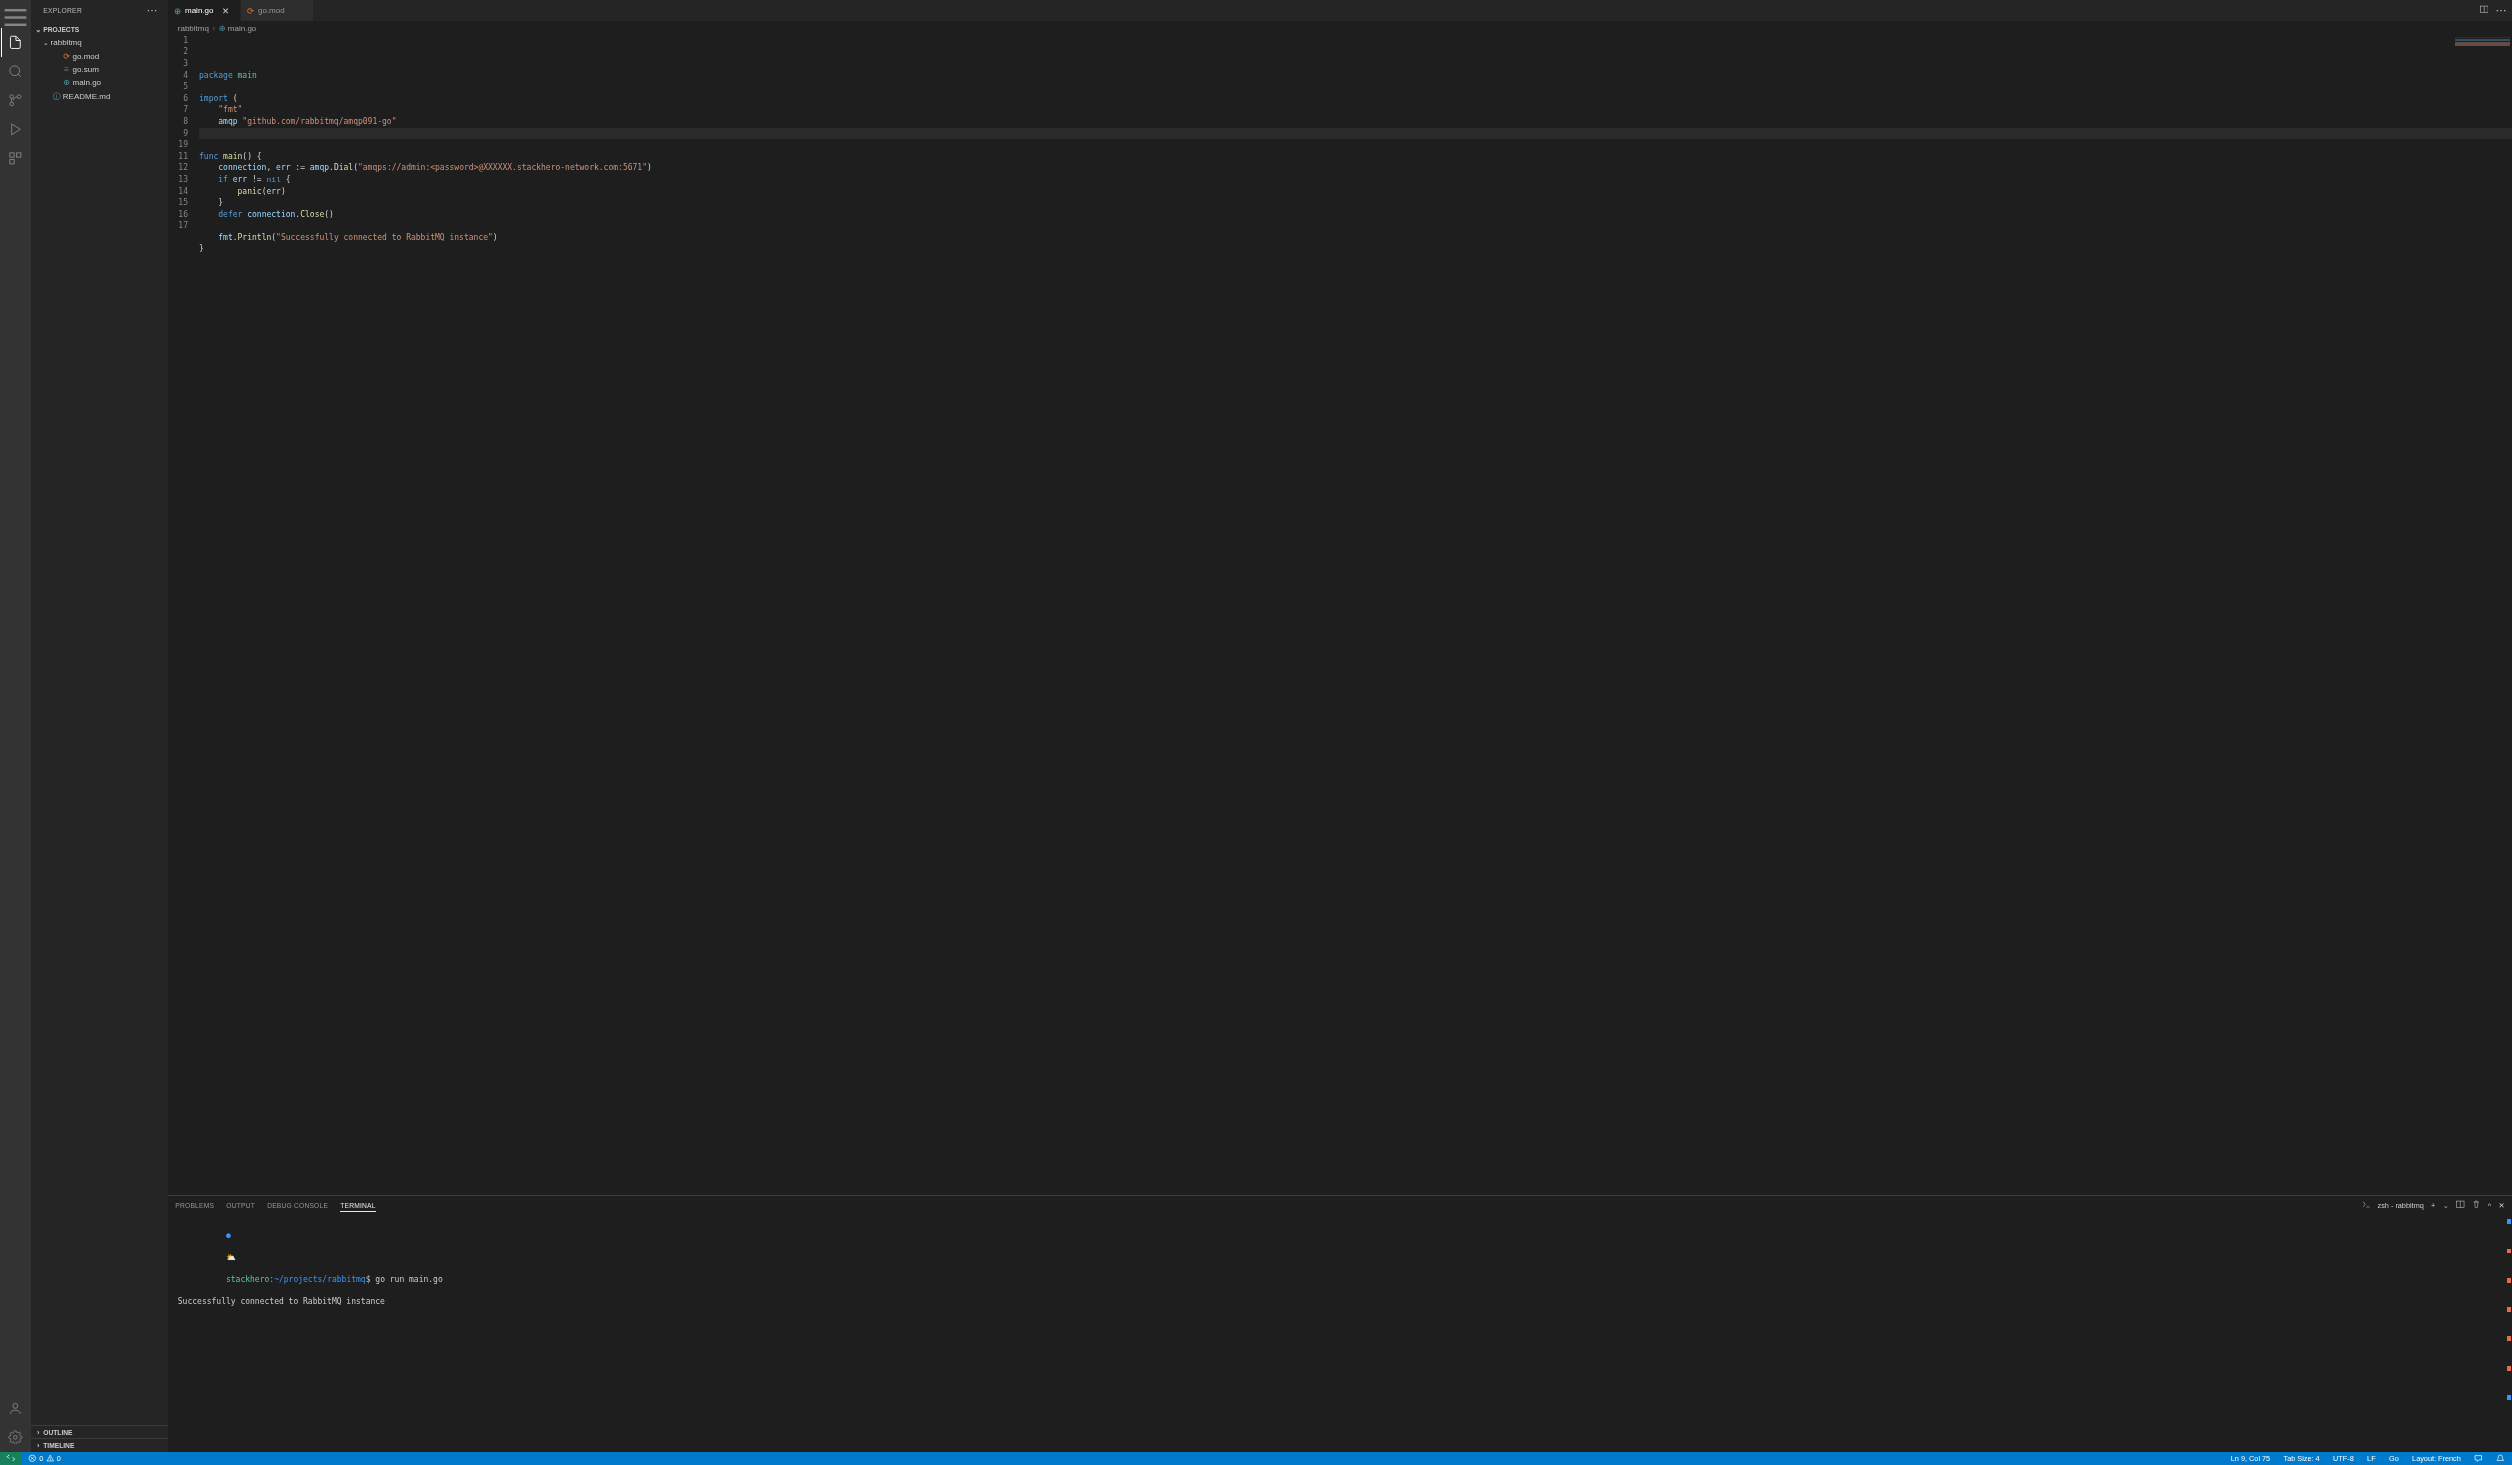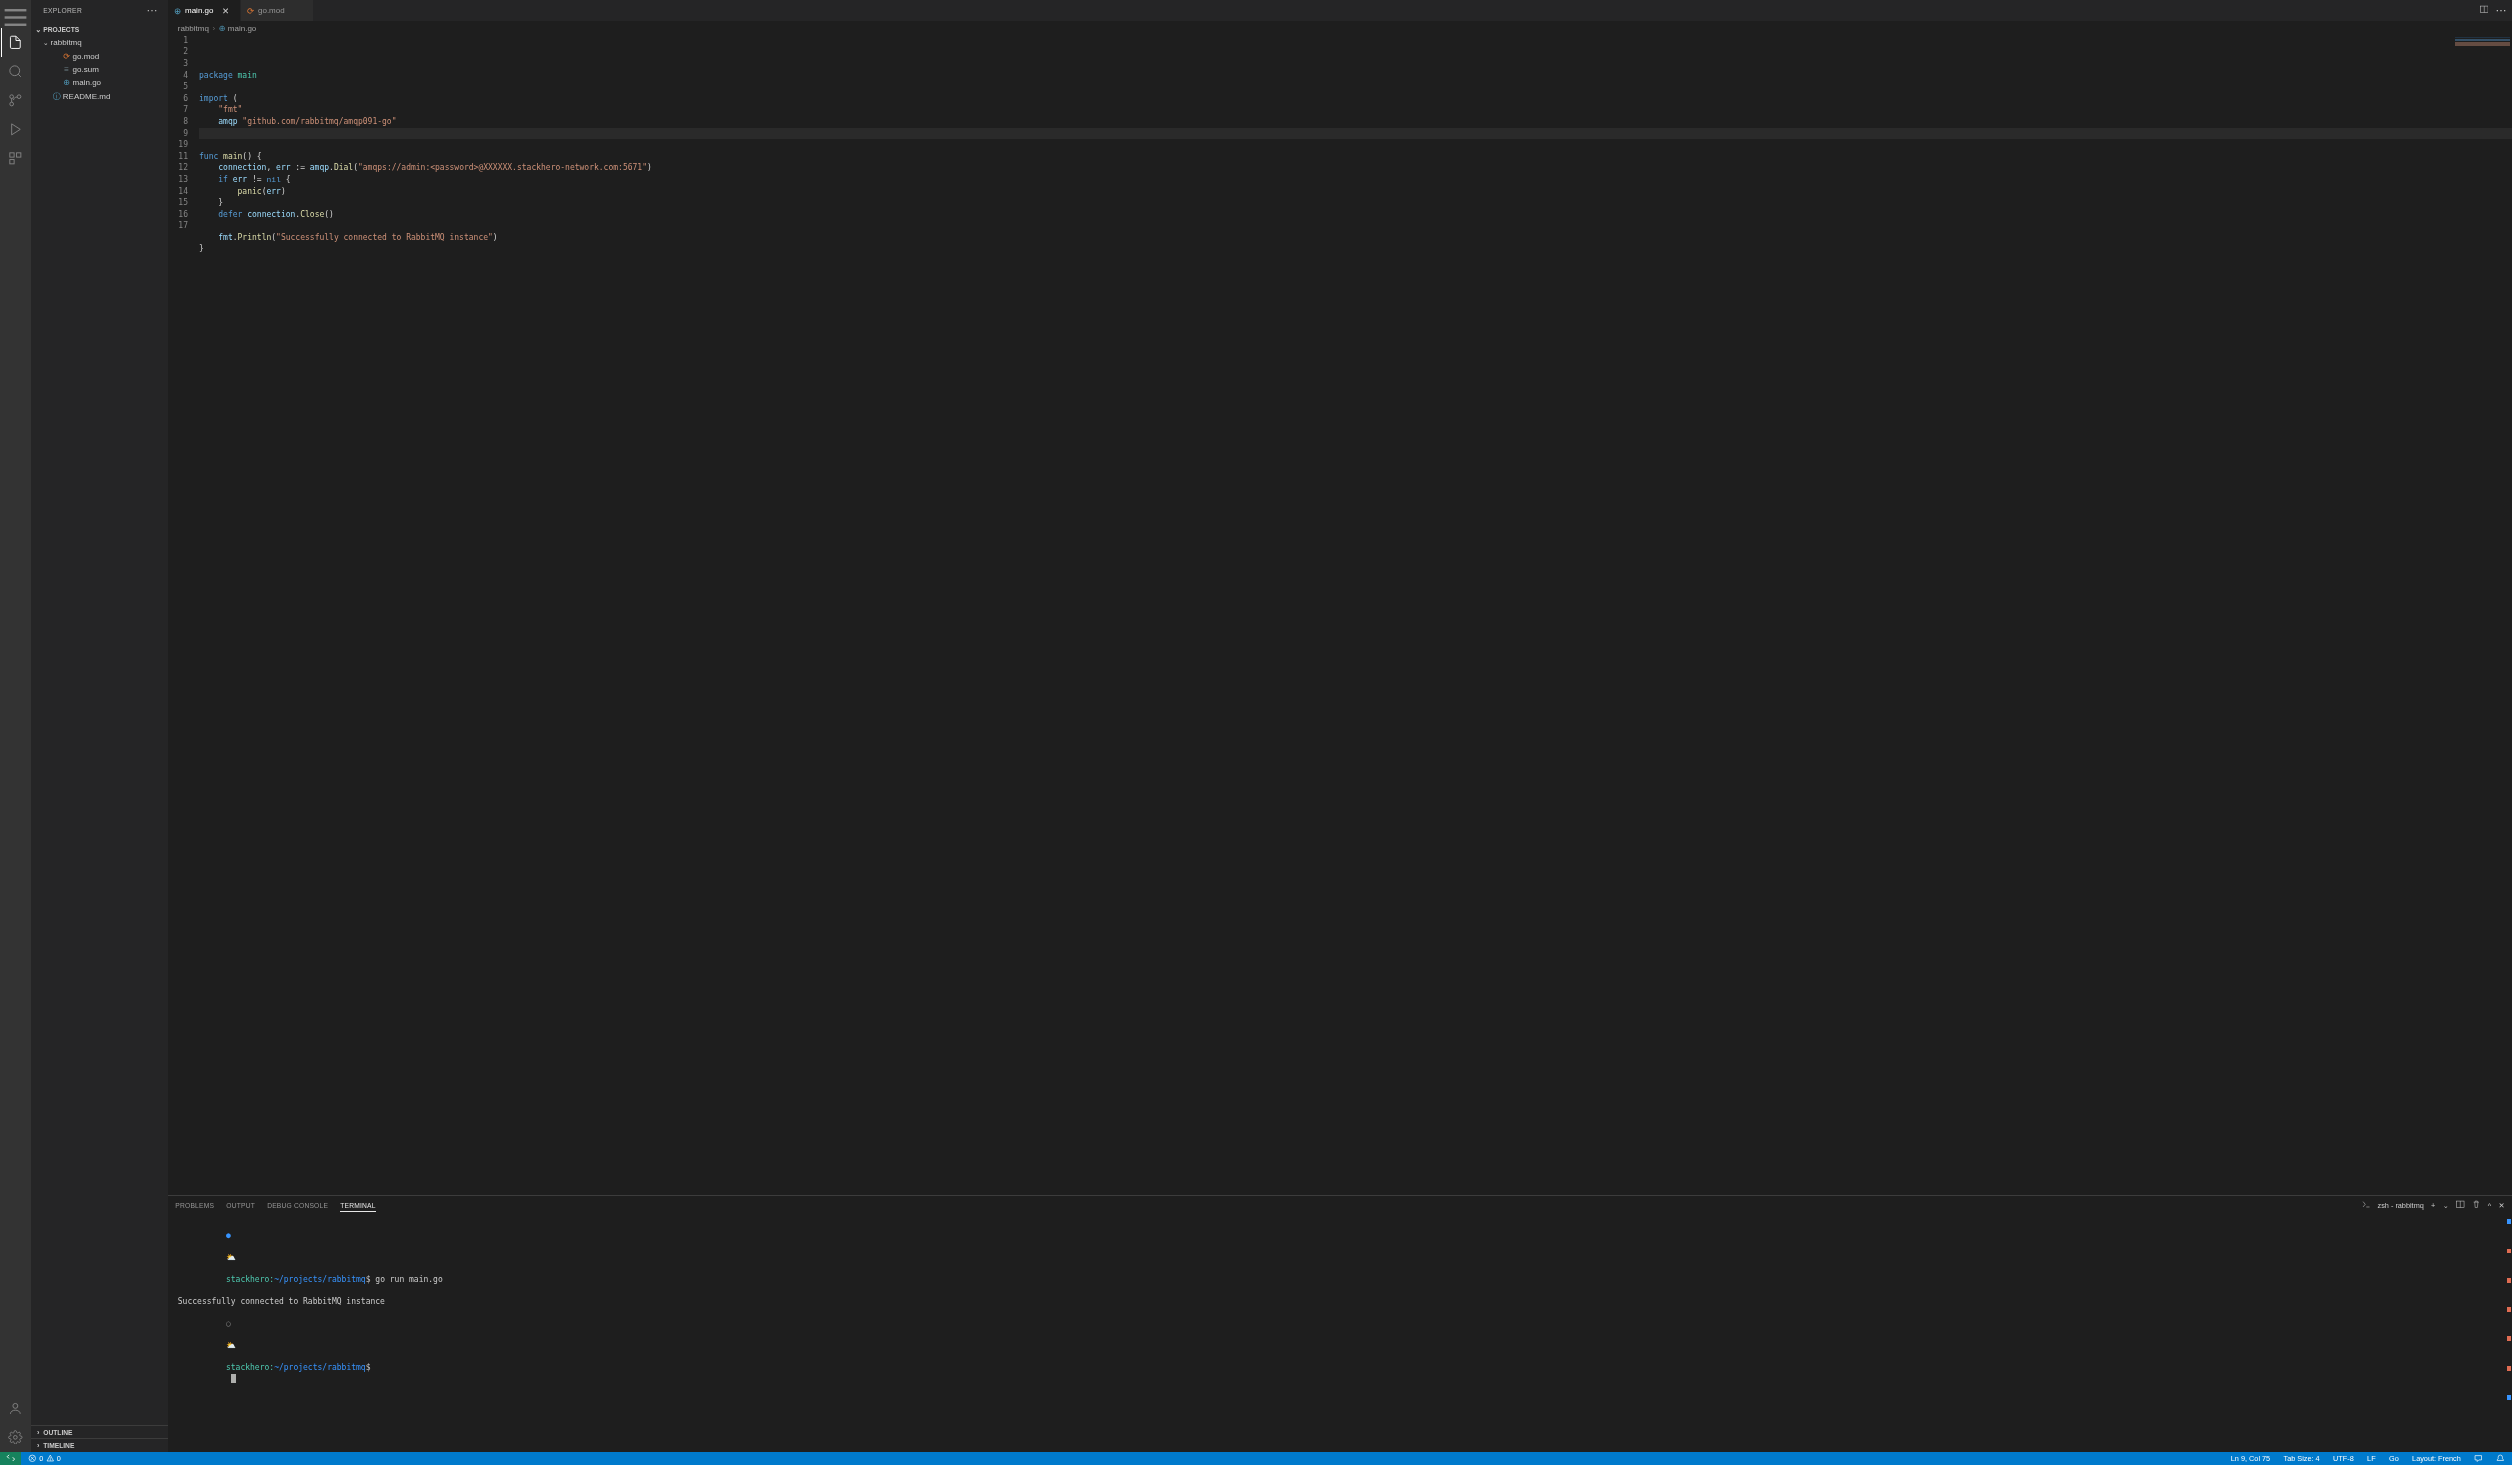--- a/index.html
+++ b/index.html
@@ -474,28 +474,20 @@
       </div>
       <div class="panel-body">
         <div class="term-line">
           <span class="term-bullet-blue">●</span>
           <span> </span>
           <span class="term-emoji">⛅</span>
           <span>  </span>
           <span class="term-user">stackhero</span><span class="term-user">:</span><span class="term-path">~/projects/rabbitmq</span><span class="term-dollar">$</span><span> go run main.go</span>
         </div>
         <div class="term-line">Successfully connected to RabbitMQ instance</div>
-        <div class="term-line">
-          <span class="term-bullet-empty">○</span>
-          <span> </span>
-          <span class="term-emoji">⛅</span>
-          <span>  </span>
-          <span class="term-user">stackhero</span><span class="term-user">:</span><span class="term-path">~/projects/rabbitmq</span><span class="term-dollar">$</span>
-          <span> </span><span class="term-cursor"></span>
-        </div>
         <div class="panel-marks">
           <div class="blue"></div>
             <div></div>
             <div></div>
             <div></div>
             <div></div>
             <div></div>
             <div class="blue"></div>
         </div>
       </div>

